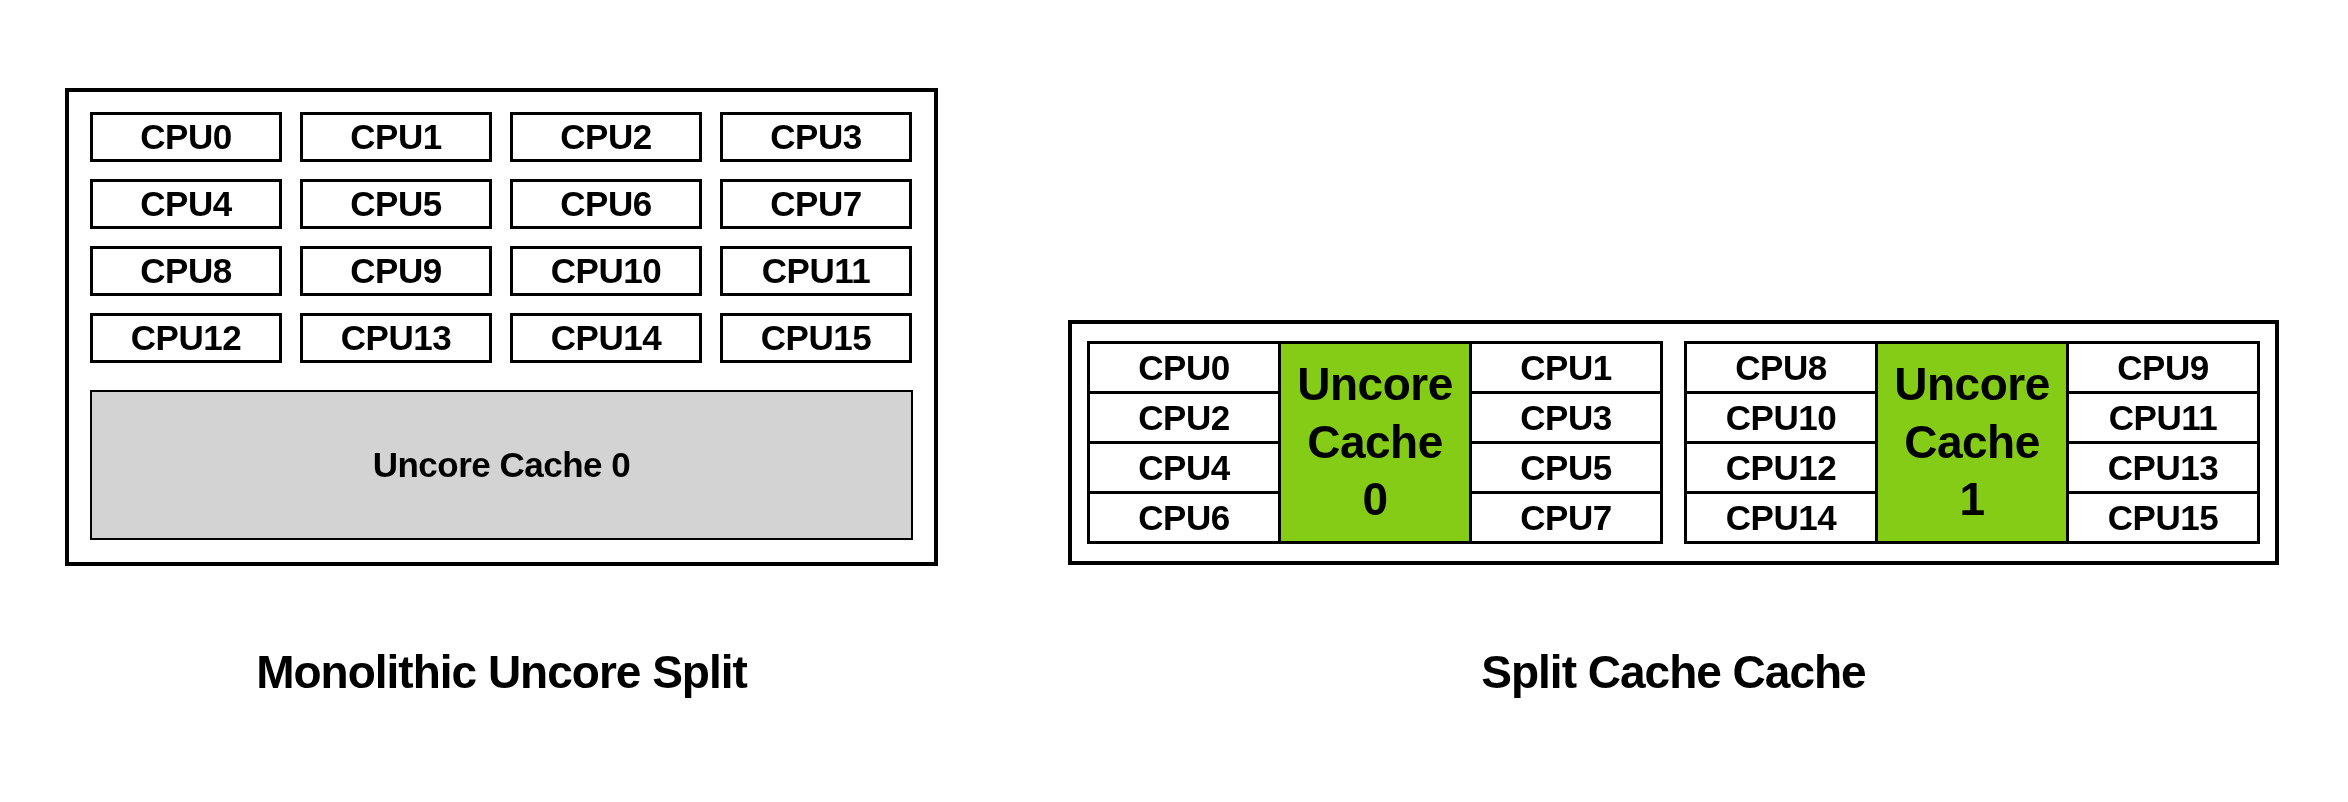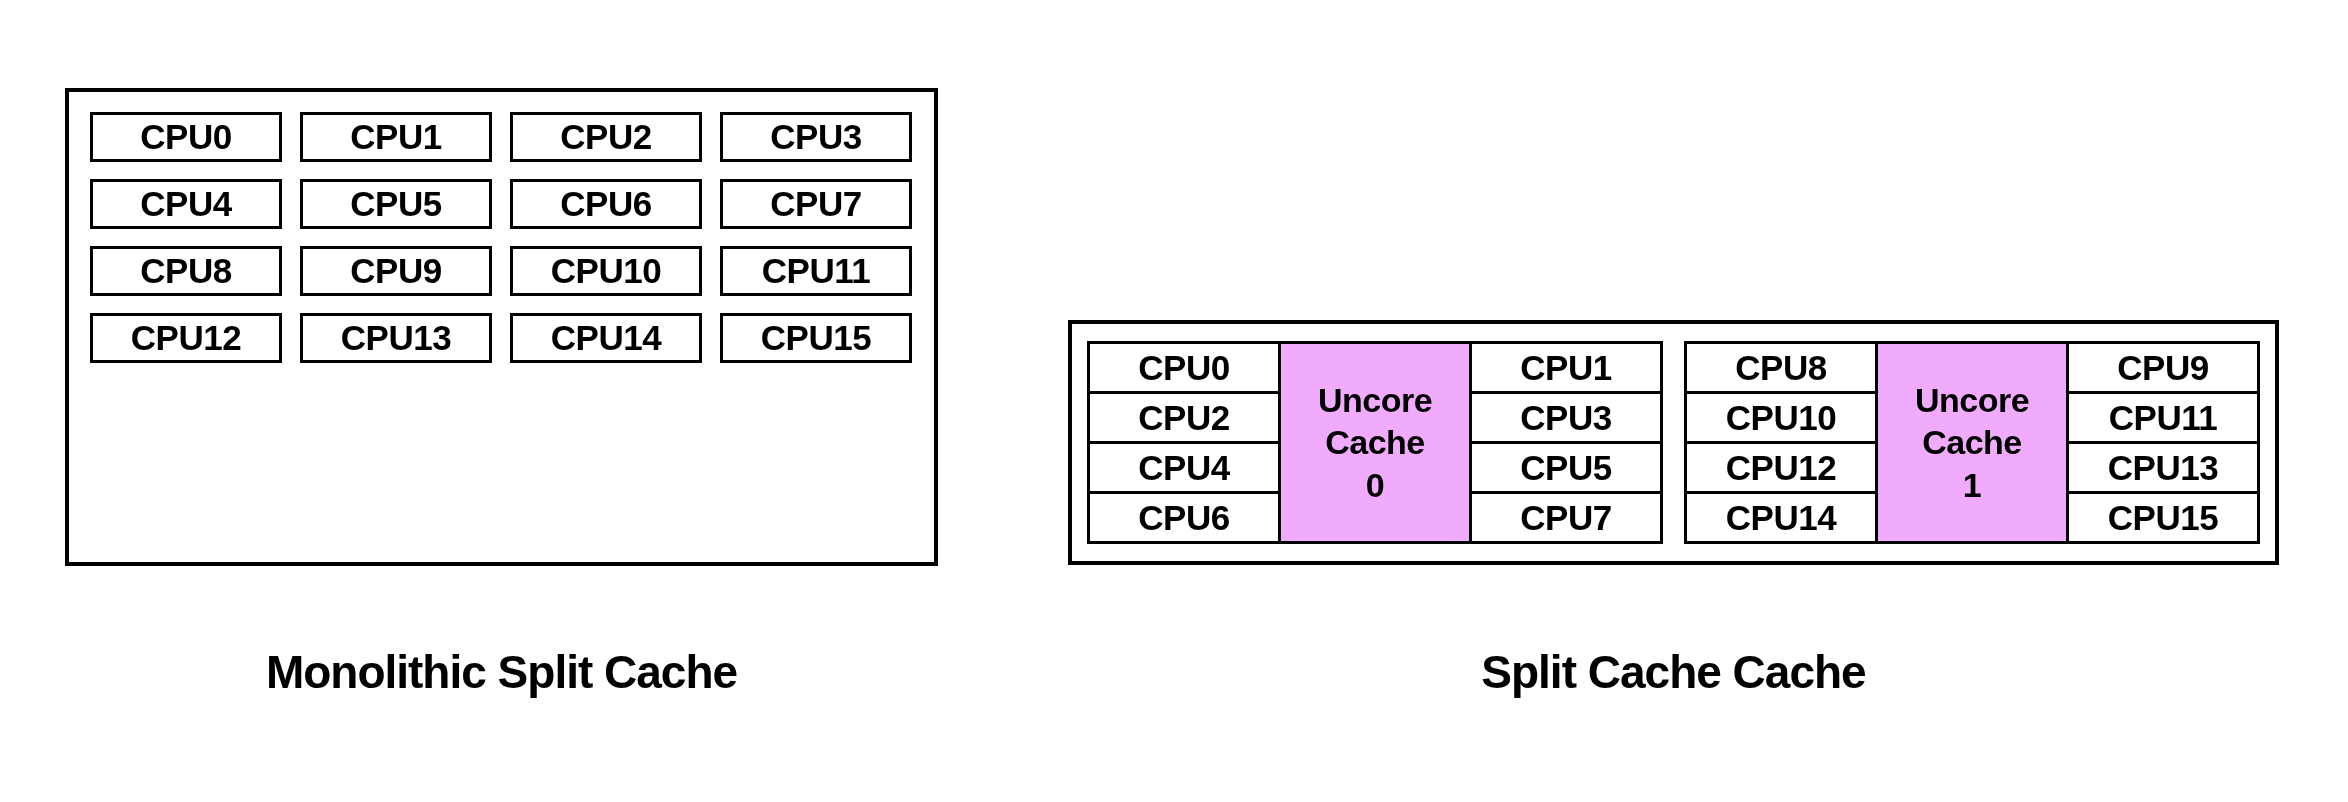--- a/index.html
+++ b/index.html
@@ -74,23 +74,23 @@
     height: 50px;
     text-align: center;
     vertical-align: middle;
     font-size: 35px;
     font-weight: bold;
     letter-spacing: -0.5px;
     background: #fff;
     padding: 0;
   }
   .split-table td.cache-cell {
-    background: #f0abfc;
+    background: #84cc16;
     line-height: 1.25;
-    font-size: 34px;
+    font-size: 46px;
   }
   .cache-line { display: block; }
 
   
   .caption {
     position: absolute;
     top: 645px;
     font-size: 46px;
     font-weight: bold;
     letter-spacing: -1px;
@@ -117,20 +117,21 @@
       <div class="cpu-box">CPU7</div>
       <div class="cpu-box">CPU8</div>
       <div class="cpu-box">CPU9</div>
       <div class="cpu-box">CPU10</div>
       <div class="cpu-box">CPU11</div>
       <div class="cpu-box">CPU12</div>
       <div class="cpu-box">CPU13</div>
       <div class="cpu-box">CPU14</div>
       <div class="cpu-box">CPU15</div>
     </div>
+    <div class="mono-cache">Uncore Cache 0</div>
   </div>
 
   <div class="split-box">
 
     <table class="split-table">
       <tbody>
           <tr>
         <td>CPU0</td>
         <td class="cache-cell" rowspan="4">
           <span class="cache-line">Uncore</span>
@@ -175,16 +176,16 @@
       </tr>
       <tr>
         <td>CPU14</td>
         <td>CPU15</td>
       </tr>
     </tbody>
       </table>
 
   </div>
 
-  <div class="caption caption-left">Monolithic Split Cache</div>
+  <div class="caption caption-left">Monolithic Uncore Split</div>
   <div class="caption caption-right">Split Cache Cache</div>
 
 </div>
 
 </body></html>

